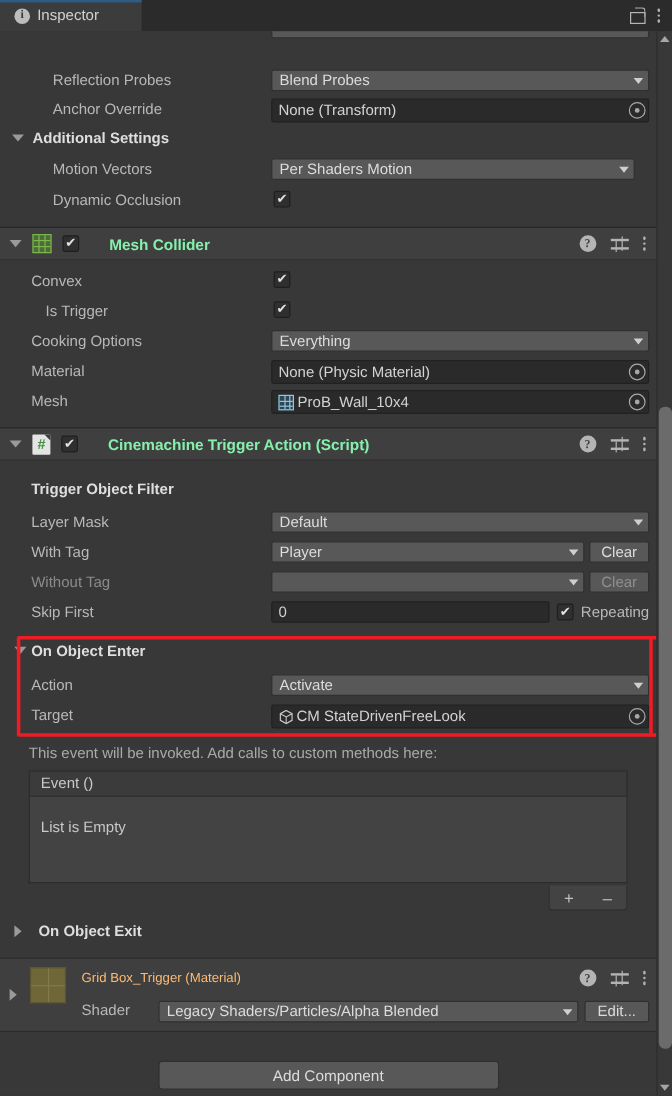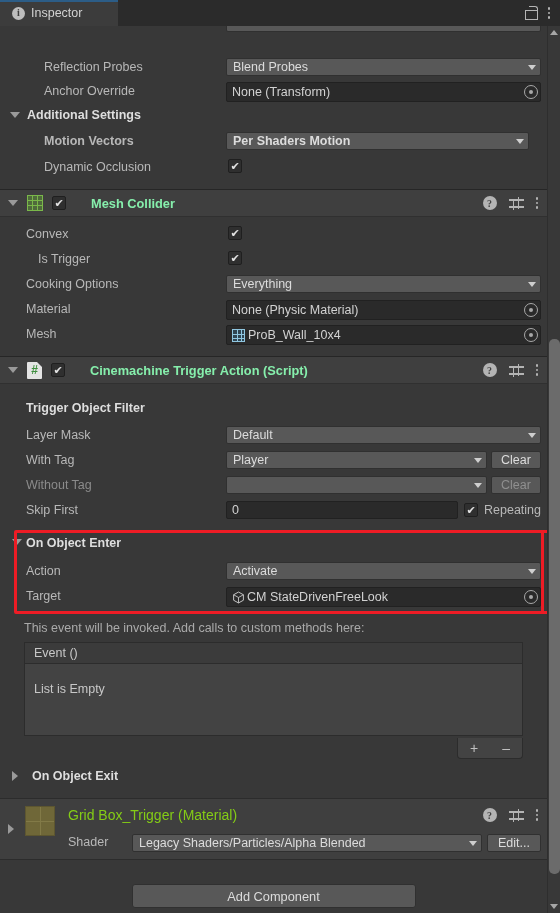--- a/index.html
+++ b/index.html
@@ -212,21 +212,21 @@
   }
 
   
   .mat-block { background: #3f3f3f; border-top: 1px solid #2c2c2c; border-bottom: 1px solid #2c2c2c; }
   .mat-swatch {
     width: 30px; height: 30px; background: #6f6738; position: relative; border: 1px solid #5d5630;
   }
   .mat-swatch i { position: absolute; background: #827a47; }
   .mat-swatch i.v { left: 14px; top: 0; width: 1px; height: 100%; }
   .mat-swatch i.h { top: 14px; left: 0; height: 1px; width: 100%; }
-  .mat-name { color: #84cc16; font-size: 14px; }
+  .mat-name { color: #fdba74; font-size: 11px; }
 
   
   .addcomp-area { background: #383838; display: flex; justify-content: center; padding-top: 12px; }
   .addcomp {
     width: 284px; height: 24px; background: #585858; border: 1px solid #303030; border-radius: 3px;
     display: flex; align-items: center; justify-content: center;
     color: #dcdcdc; font-size: 12.8px;
   }
 
   
@@ -291,21 +291,21 @@
             <span class="dot-sel"></span>
           </div>
         </div>
       </div>
 
       <div style="position:absolute;top:78px;left:0;right:0;height:22px;display:flex;align-items:center;padding-left:10px;">
         <span class="foldout"></span>
         <span class="section-title">Additional Settings</span>
       </div>
 
-      <div class="rowline" style="position:absolute;top:103px;left:0;right:12px;font-weight:bold;">
+      <div class="rowline" style="position:absolute;top:103px;left:0;right:12px;">
         <span class="lbl ind1">Motion Vectors</span>
         <div class="fld">
           <div class="popup">
             <span>Per Shaders Motion</span>
             <span class="caret"></span>
           </div>
         </div>
       </div>
 
       <div class="rowline" style="position:absolute;top:129px;left:0;right:0;">

